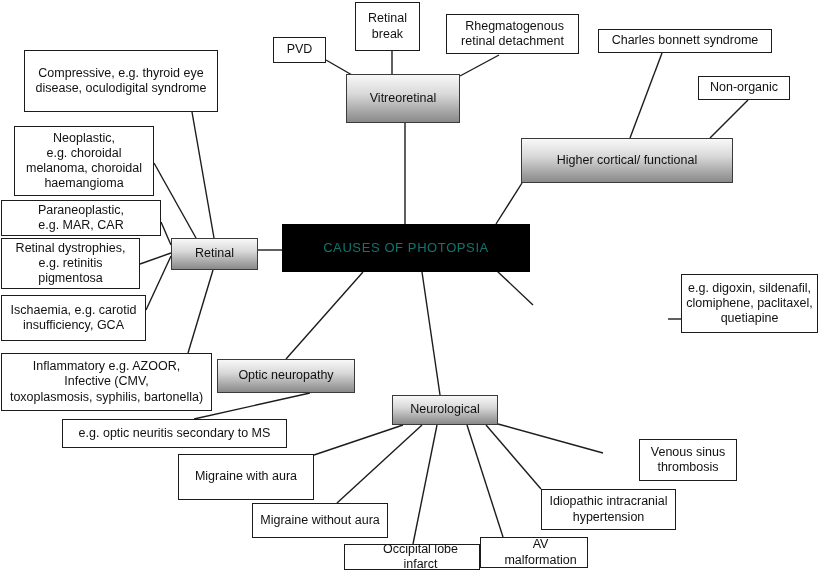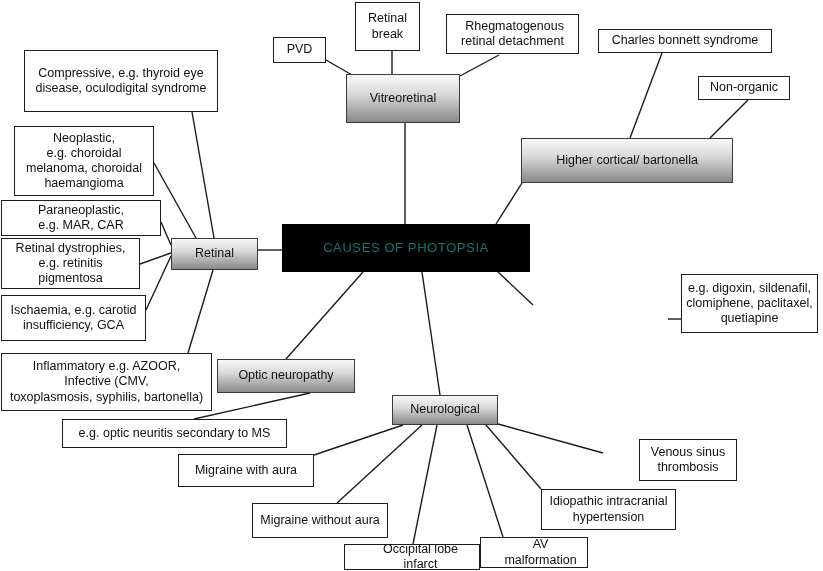--- a/index.html
+++ b/index.html
@@ -79,21 +79,21 @@
       <line x1="498" y1="424" x2="603" y2="453" stroke="#1c1c1c" stroke-width="1.4"></line>
     </svg>
 
 <div class="node root" style="left: 282px; top: 224px; width: 248px; height: 48px;">CAUSES OF PHOTOPSIA</div>
     <div class="node category" style="left: 346px; top: 74px; width: 114px; height: 49px;">Vitreoretinal</div>
     <div class="node leaf" style="left: 273px; top: 37px; width: 53px; height: 26px;">PVD</div>
     <div class="node leaf" style="left: 355px; top: 2px; width: 65px; height: 49px;">Retinal
 break</div>
     <div class="node leaf" style="left: 446px; top: 14px; width: 133px; height: 40px; text-align: right;">Rhegmatogenous
 retinal detachment</div>
-    <div class="node category" style="left: 521px; top: 138px; width: 212px; height: 45px;">Higher cortical/ bartonella</div>
+    <div class="node category" style="left: 521px; top: 138px; width: 212px; height: 45px;">Higher cortical/ functional</div>
     <div class="node leaf" style="left: 598px; top: 29px; width: 174px; height: 24px;">Charles bonnett syndrome</div>
     <div class="node leaf" style="left: 698px; top: 76px; width: 92px; height: 24px;">Non-organic</div>
     <div class="node category" style="left: 171px; top: 238px; width: 87px; height: 32px;">Retinal</div>
     <div class="node leaf" style="left: 24px; top: 50px; width: 194px; height: 62px;">Compressive, e.g. thyroid eye
 disease, oculodigital syndrome</div>
     <div class="node leaf" style="left: 14px; top: 126px; width: 140px; height: 70px;">Neoplastic,
 e.g. choroidal
 melanoma, choroidal
 haemangioma</div>
     <div class="node leaf" style="left: 1px; top: 200px; width: 160px; height: 36px;">Paraneoplastic,
@@ -105,21 +105,21 @@
 pigmentosa</div>
     <div class="node leaf" style="left: 1px; top: 353px; width: 211px; height: 58px;">Inflammatory e.g. AZOOR,
 Infective (CMV,
 toxoplasmosis, syphilis, bartonella)</div>
     <div class="node category" style="left: 217px; top: 359px; width: 138px; height: 34px;">Optic neuropathy</div>
     <div class="node leaf" style="left: 62px; top: 419px; width: 225px; height: 29px;">e.g. optic neuritis secondary to MS</div>
     <div class="node leaf" style="left: 681px; top: 274px; width: 137px; height: 59px;">e.g. digoxin, sildenafil,
 clomiphene, paclitaxel,
 quetiapine</div>
     <div class="node category" style="left: 392px; top: 395px; width: 106px; height: 30px;">Neurological</div>
-    <div class="node leaf" style="left: 178px; top: 454px; width: 136px; height: 33px;">Migraine with aura</div>
+    <div class="node leaf" style="left: 178px; top: 454px; width: 136px; height: 46px;">Migraine with aura</div>
     <div class="node leaf" style="left: 252px; top: 503px; width: 136px; height: 35px;">Migraine without aura</div>
     <div class="node leaf" style="left: 344px; top: 544px; width: 136px; height: 26px; padding-left: 20px;">Occipital lobe infarct</div>
     <div class="node leaf" style="left: 480px; top: 537px; width: 108px; height: 31px; padding-left: 16px;">AV malformation</div>
     <div class="node leaf" style="left: 541px; top: 489px; width: 135px; height: 41px;">Idiopathic intracranial
 hypertension</div>
     <div class="node leaf" style="left: 603px; top: 439px; width: 98px; height: 42px; margin-left: 36px;">Venous sinus
 thrombosis</div>
   </div>
 
 </body></html>

